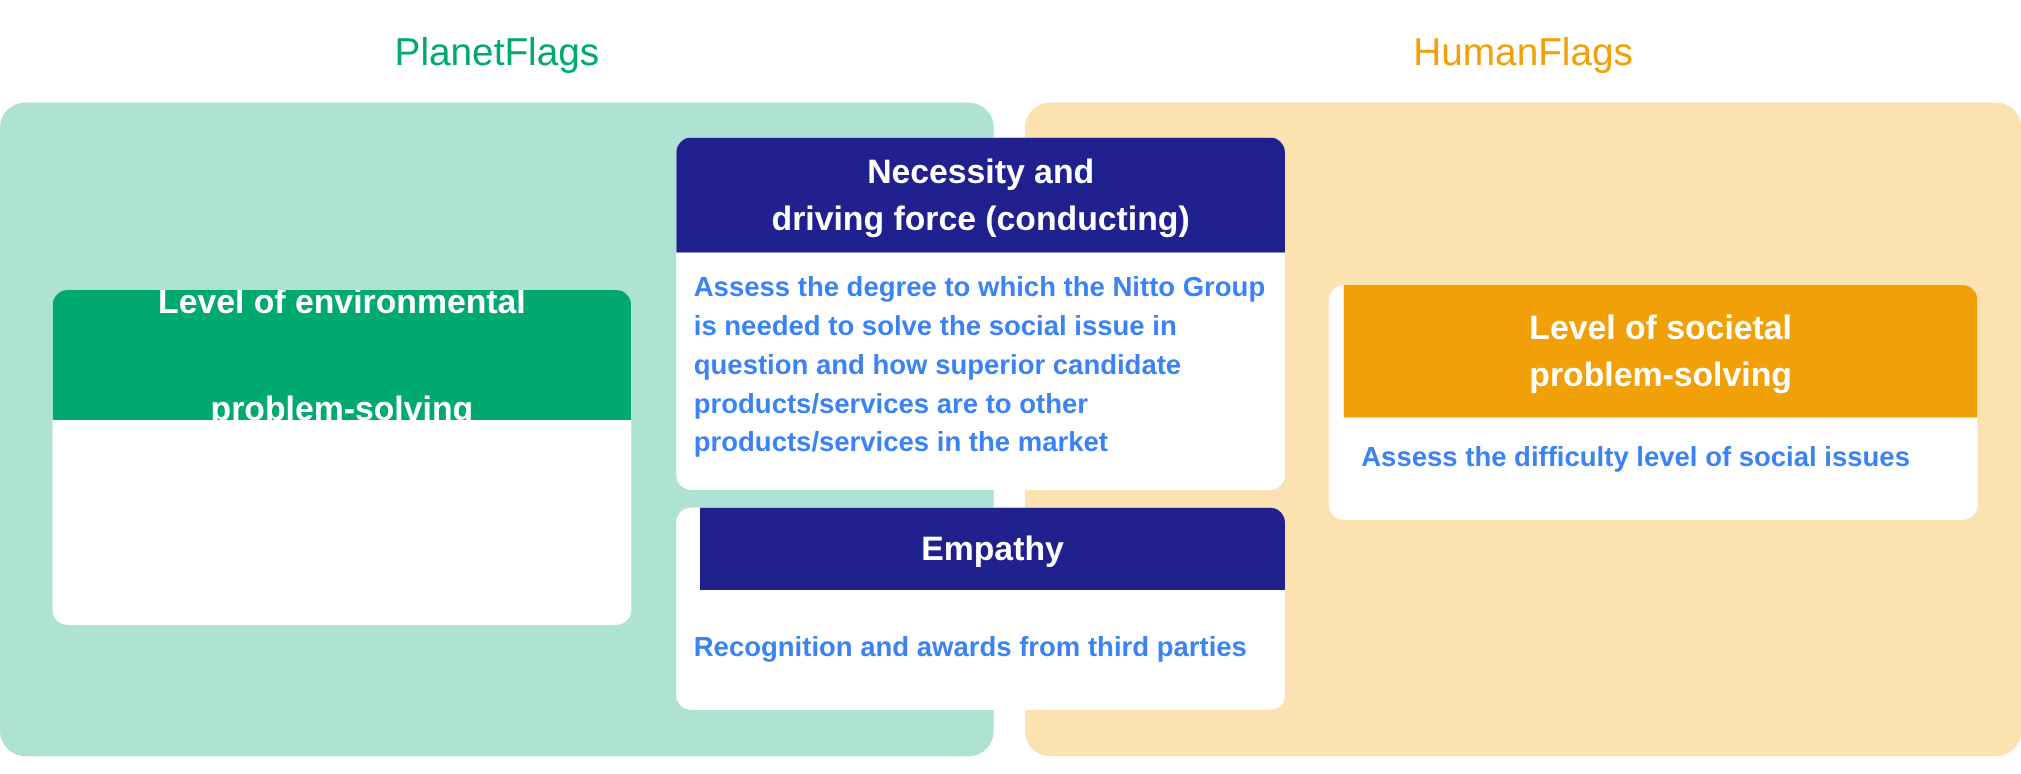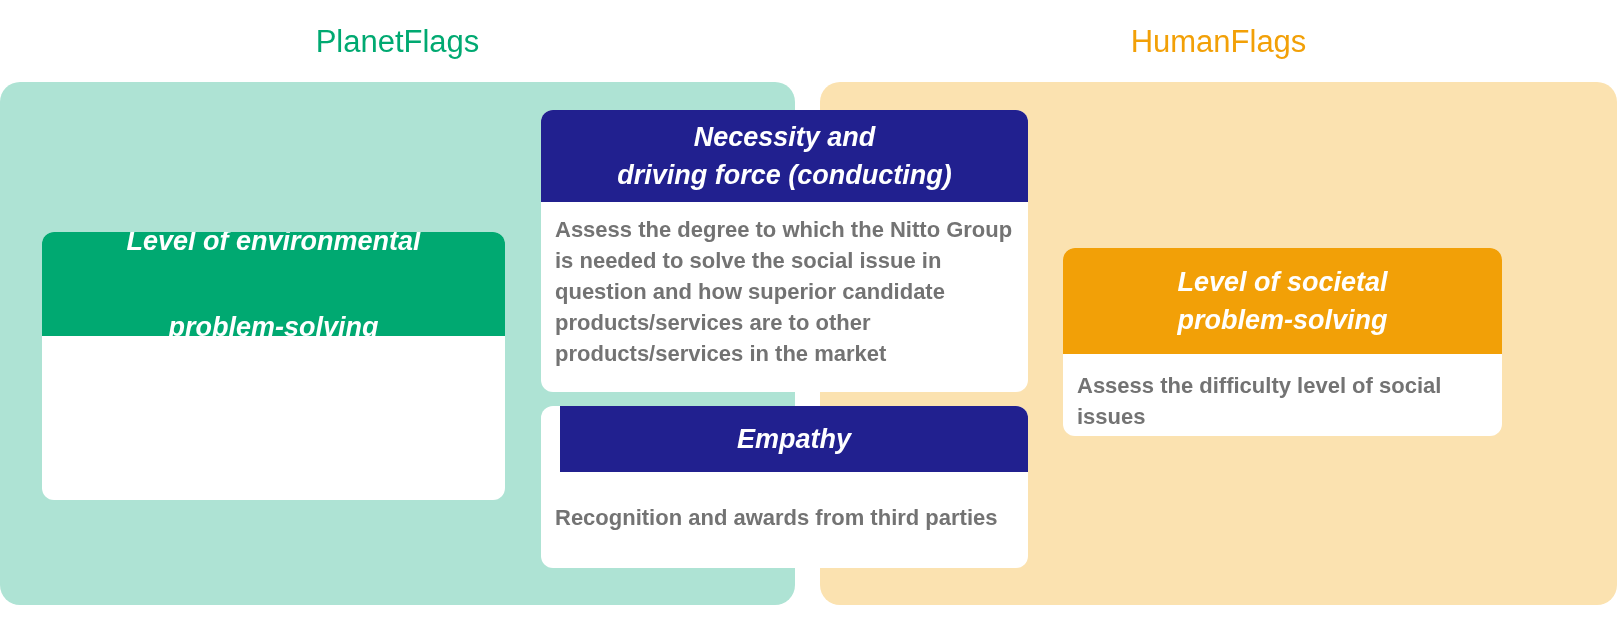--- a/index.html
+++ b/index.html
@@ -72,26 +72,25 @@
   .card-header {
     color: #ffffff;
     font-size: 27px;
     font-weight: bold;
     line-height: 38px;
     text-align: center;
     display: flex;
     flex-direction: column;
     align-items: center;
     justify-content: center;
-    font-style: italic;
   }
   .card-header .hdr-line { display: block; white-space: nowrap; }
   .card-body {
     flex: 1 1 auto;
-    color: #737373;
+    color: #3b82f6;
     font-size: 22px;
     font-weight: bold;
     line-height: 31px;
   }
 
   
   #card-environment {
     left: 42px;
     top: 232px;
     width: 463px;
@@ -130,23 +129,24 @@
     height: 66px;
     background: #21208F;
     padding: 0 14px;
     margin-left: 19px;
   }
   #card-empathy .card-body { padding: 30px 14px 16px 14px; }
 
   
   #card-societal {
     left: 1063px;
-    top: 248px;
-    width: 439px;
+    top: 228px;
+    width: 519px;
     height: 188px;
+    padding-left: 12px;
   }
   #card-societal .card-header {
     height: 106px;
     background: #F2A007;
     padding: 0 14px;
   }
   #card-societal .card-body { padding: 16px 14px 0 14px; }
 </style>
 </head>
 <body>

